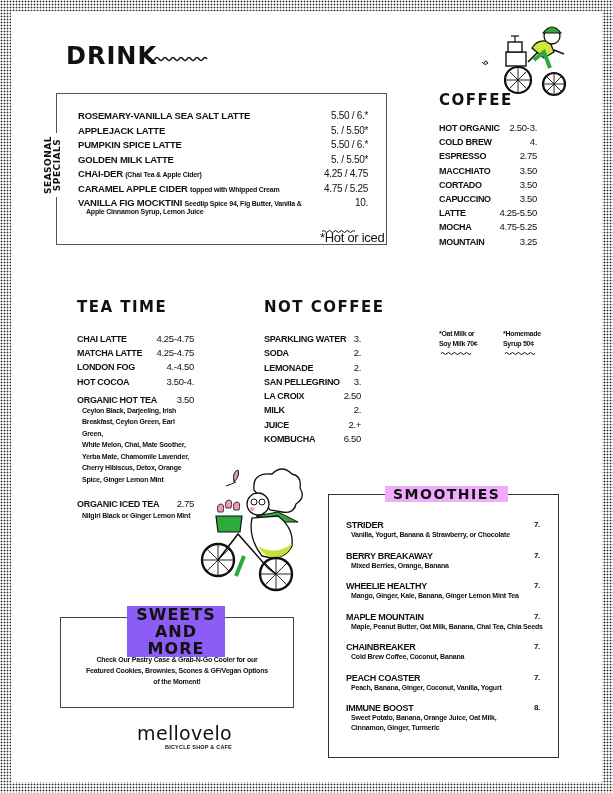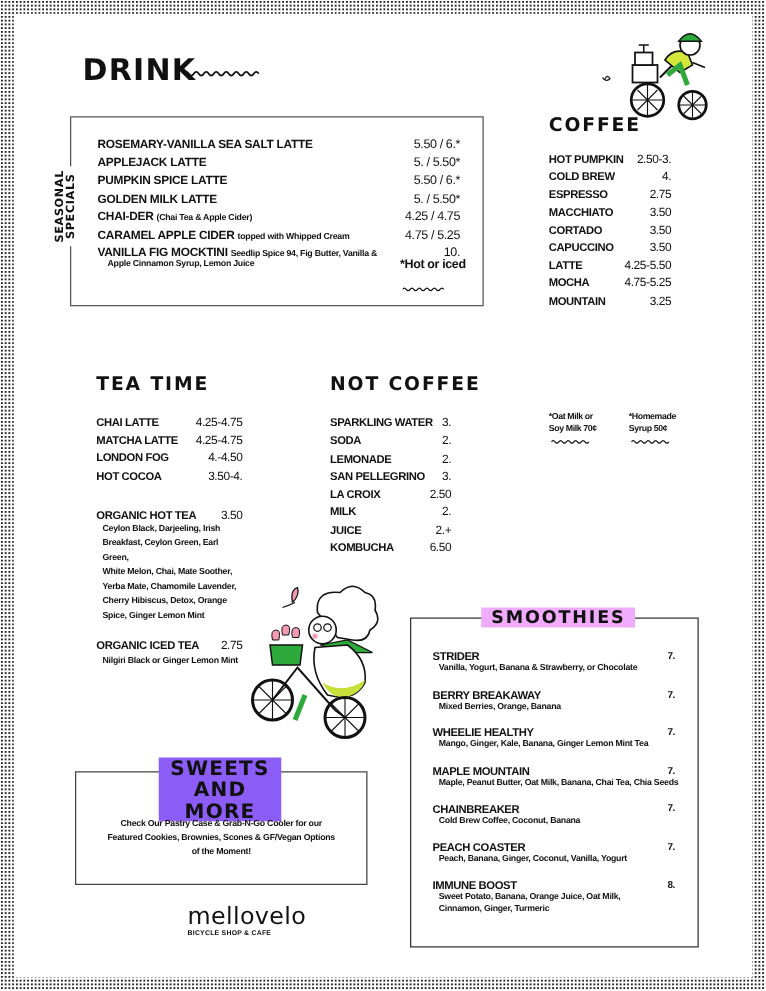--- a/index.html
+++ b/index.html
@@ -46,21 +46,21 @@
     font-family: "DejaVu Sans", sans-serif; font-weight: bold; font-size: 9px; line-height: 9px;
     background: #fff; padding: 0 3px; letter-spacing: 0.5px;
   }
   .seasonal-list { position: absolute; left: 78px; top: 110px; width: 290px; }
   .row { position: relative; display: flex; justify-content: space-between; align-items: baseline; white-space: nowrap; }
   .s-row { height: 14.5px; font-size: 9.5px; font-weight: bold; }
   .s-row .name { font-size: 9.5px; letter-spacing: -0.2px; }
   .s-row .desc { font-size: 7px; font-weight: bold; letter-spacing: -0.2px; }
   .s-row .price { font-size: 10px; font-weight: normal; text-align: center; }
   .s-sub { font-size: 7px; font-weight: bold; padding-left: 8px; margin-top: -4px; letter-spacing: -0.2px; }
-  .hot-iced { position: absolute; left: 320px; top: 206px; font-size: 10px; font-weight: bold; }
+  .hot-iced { position: absolute; left: 320px; top: 230px; font-size: 13px; font-weight: normal; }
   .tilde { position: absolute; }
 
   
   .coffee-list { position: absolute; left: 439px; top: 122px; width: 98px; }
   .c-row { height: 14.2px; font-size: 9px; font-weight: bold; letter-spacing: -0.3px; }
   .c-row .price { font-weight: normal; font-size: 9.5px; }
 
   .note { position: absolute; font-size: 7px; font-weight: bold; line-height: 10px; text-align: left; }
 
   
@@ -98,21 +98,21 @@
     position: absolute; left: 127px; top: 606px; width: 98px; background: #8b5cf6;
     text-align: center; font-family: "DejaVu Sans", sans-serif; font-weight: bold;
     font-size: 16px; line-height: 17px; letter-spacing: 1px;
   }
   .sweets-text {
     position: absolute; left: 70px; top: 654px; width: 214px; text-align: center;
     font-size: 7px; font-weight: bold; line-height: 11px; letter-spacing: -0.2px;
   }
 
   .logo {
-    position: absolute; left: 122px; top: 723px; width: 110px; text-align: left; margin-left: 28px;
+    position: absolute; left: 122px; top: 723px; width: 110px; text-align: right;
   }
   .logo .brand { font-family: "DejaVu Sans", sans-serif; font-size: 19px; letter-spacing: 0.3px; line-height: 20px; }
   .logo .tag { font-size: 5.5px; font-weight: bold; letter-spacing: 0.2px; margin-top: 1px; }
 </style>
 </head>
 <body>
 
 <div class="frame"></div>
 <div class="frame-inner"></div>
 
@@ -183,21 +183,21 @@
   <div class="s-sub">Apple Cinnamon Syrup, Lemon Juice</div>
 </div>
 <div class="hot-iced cond">*Hot or iced</div>
 <svg class="tilde" style="left:322px;top:229px" width="34" height="5" viewBox="0 0 34 5">
   <path d="M0 2.5 Q1.5 0.5 3 2.5 T6 2.5 T9 2.5 T12 2.5 T15 2.5 T18 2.5 T21 2.5 T24 2.5 T27 2.5 T30 2.5 T33 2.5" fill="none" stroke="#111" stroke-width="1"></path>
 </svg>
 
 <div class="section-title" style="left:439px;top:91px;">COFFEE</div>
 <div class="coffee-list cond">
   <div class="row c-row">
-      <span>HOT PUMPKIN</span>
+      <span>HOT ORGANIC</span>
       <span class="price">2.50-3.</span>
     </div>
   <div class="row c-row">
       <span>COLD BREW</span>
       <span class="price">4.</span>
     </div>
   <div class="row c-row">
       <span>ESPRESSO</span>
       <span class="price">2.75</span>
     </div>
@@ -254,21 +254,21 @@
     </div>
   <div class="row t-row">
       <span>LONDON FOG</span>
       <span class="price">4.-4.50</span>
     </div>
   <div class="row t-row">
       <span>HOT COCOA</span>
       <span class="price">3.50-4.</span>
     </div>
 
-  <div class="row t-row" style="margin-top:17px;">
+  <div class="row t-row" style="margin-top:4px;">
       <span>ORGANIC HOT TEA</span>
       <span class="price">3.50</span>
     </div>
   <div class="t-desc" style="margin-top:-3px;">
     <div>Ceylon Black, Darjeeling, Irish</div>
     <div>Breakfast, Ceylon Green, Earl Green,</div>
     <div>White Melon, Chai, Mate Soother,</div>
     <div>Yerba Mate, Chamomile Lavender,</div>
     <div>Cherry Hibiscus, Detox, Orange</div>
     <div>Spice, Ginger Lemon Mint</div>

